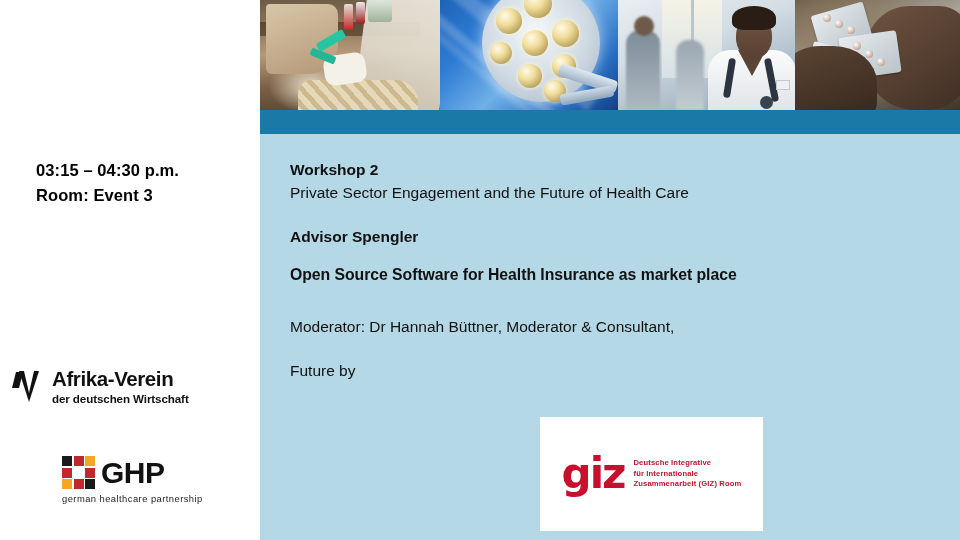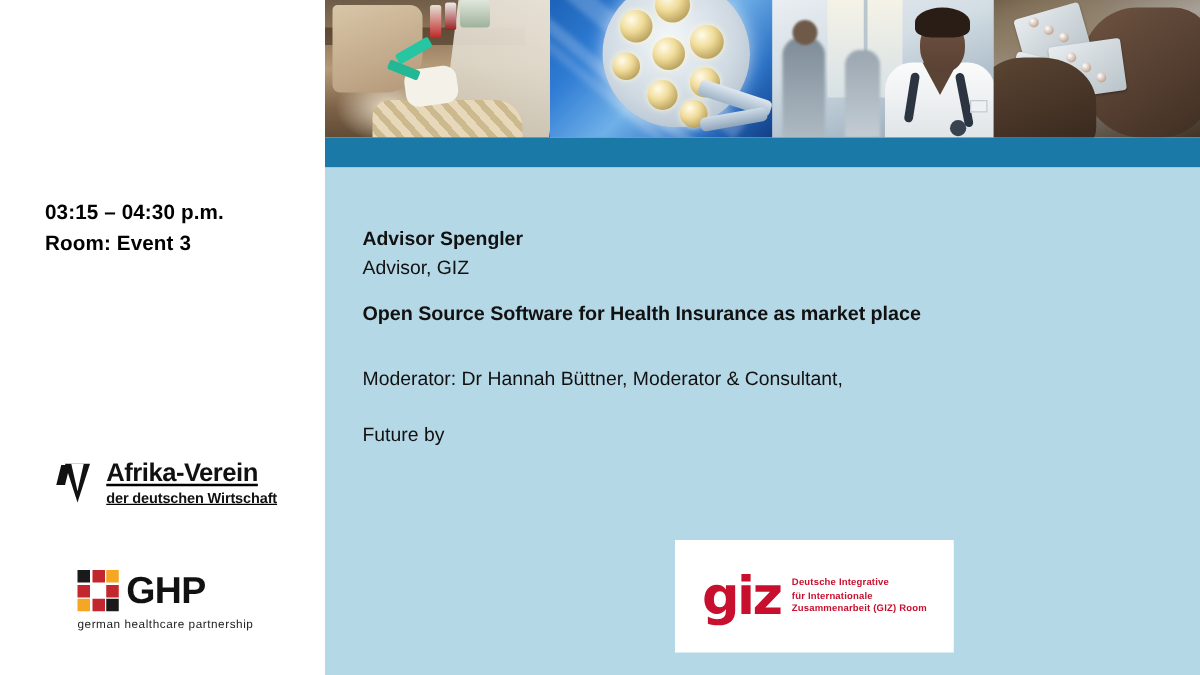--- a/index.html
+++ b/index.html
@@ -20,23 +20,23 @@
   }
   #session-time-block {
     position:absolute; left:36px; top:158px;
     font-size:16.5px; font-weight:bold; color:#000;
     line-height:25px; letter-spacing:.1px;
   }
   #session-time-block div { white-space:nowrap; }
 
   
   #logo-afrika-verein {
-    position:absolute; left:45px; top:368px;
+    position:absolute; left:12px; top:368px;
     width:200px; height:52px;
-    display:flex; align-items:flex-start;text-decoration:underline;
+    display:flex; align-items:flex-start;
   }
   .av-mark {
     width:36px; height:36px; position:relative; flex:0 0 auto;
     margin-top:1px;
   }
   .av-mark .v-main {
     position:absolute; left:7px; top:2px;
     width:0; height:0;
     border-left:10px solid transparent;
     border-right:10px solid transparent;
@@ -288,23 +288,23 @@
   .gap-14 { height:14px; }
   .gap-30 { height:30px; }
   .topic {
     font-weight:bold; font-size:15.8px; line-height:23px;
     letter-spacing:-.05px;
   }
 
   
   #logo-giz {
     position:absolute; left:280px; top:283px;
-    width:223px; height:90px;
+    width:223px; height:114px;
     background:#ffffff;
-    display:flex; align-items:center; justify-content:center;margin-top:15px;
+    display:flex; align-items:center; justify-content:center;
   }
   .giz-inner { display:flex; align-items:center; }
   .giz-word {
     font-size:42px; font-weight:bold; letter-spacing:-2px;
     line-height:38px; font-family:"DejaVu Sans", sans-serif;
   }
   .giz-desc {
     font-size:7.6px; font-weight:bold; line-height:10.4px;
     margin-left:9px; letter-spacing:.15px; white-space:nowrap;
   }
@@ -416,25 +416,26 @@
   </div>
 
 </div>
 
 <div id="teal-band" style="background: rgb(27, 121, 168);"></div>
 
 <div id="content-panel" style="background: rgb(181, 216, 230);">
 
   <div id="content-text">
 
+    <div class="line b">Workshop 2</div>
+    <div class="line">Private Sector Engagement and the Future of Health Care</div>
 
     <div class="gap-22"></div>
 
     <div class="line b">Advisor Spengler</div>
-    <div class="line">Advisor, GIZ</div>
 
     <div class="gap-14"></div>
 
     <div class="topic">Open Source Software for Health Insurance as market place</div>
 
     <div class="gap-30"></div>
 
     <div class="line"><span class="b">Moderator:</span><span> Dr Hannah Büttner, Moderator &amp; Consultant,</span></div>
 
     <div class="gap-22"></div>

